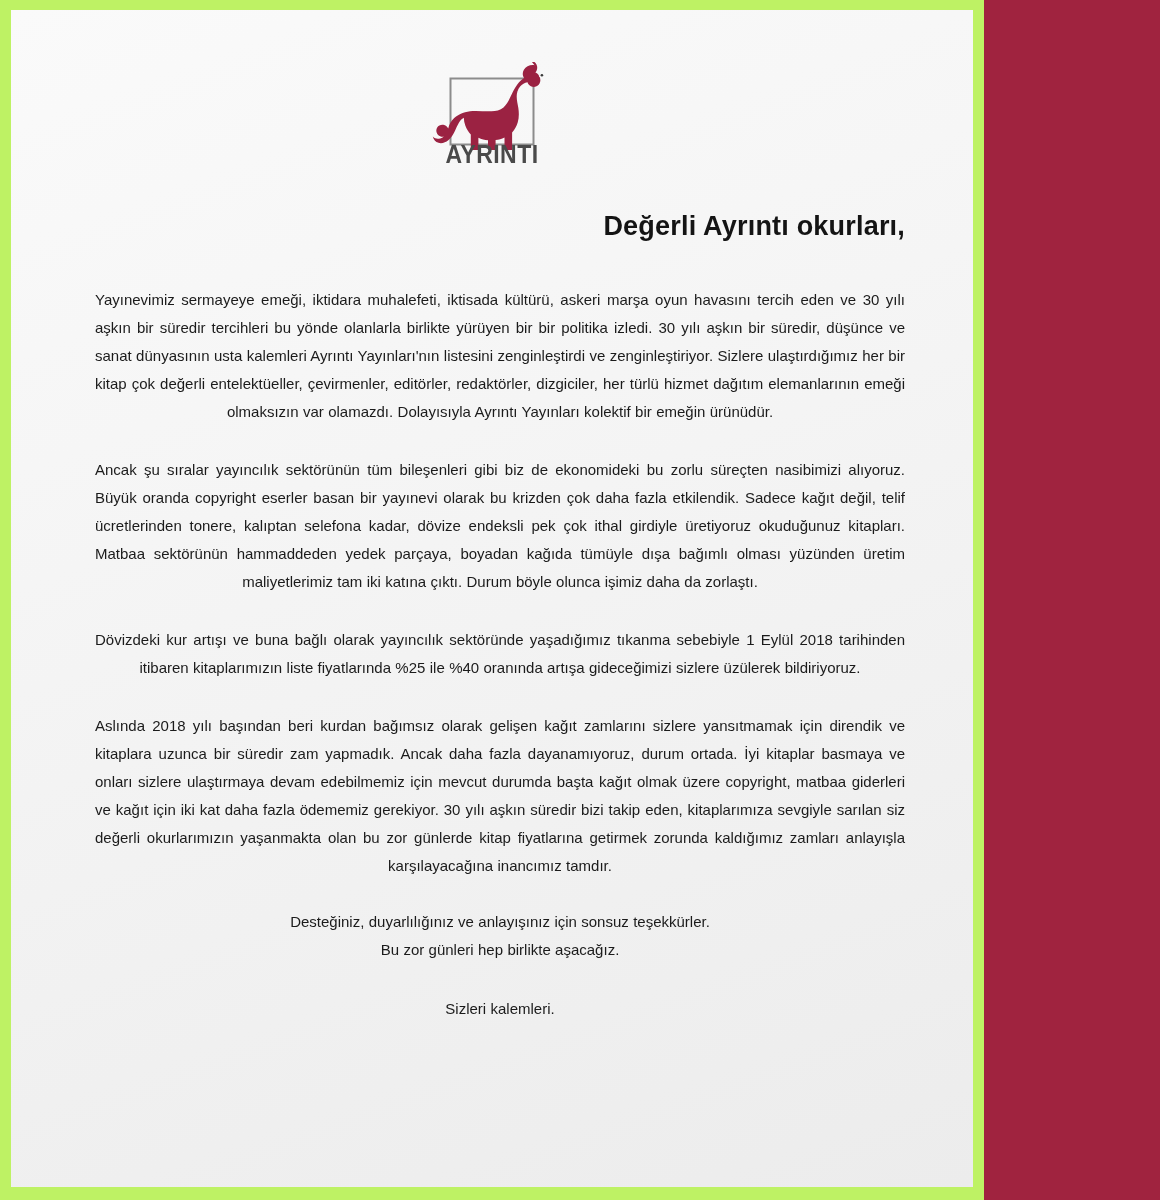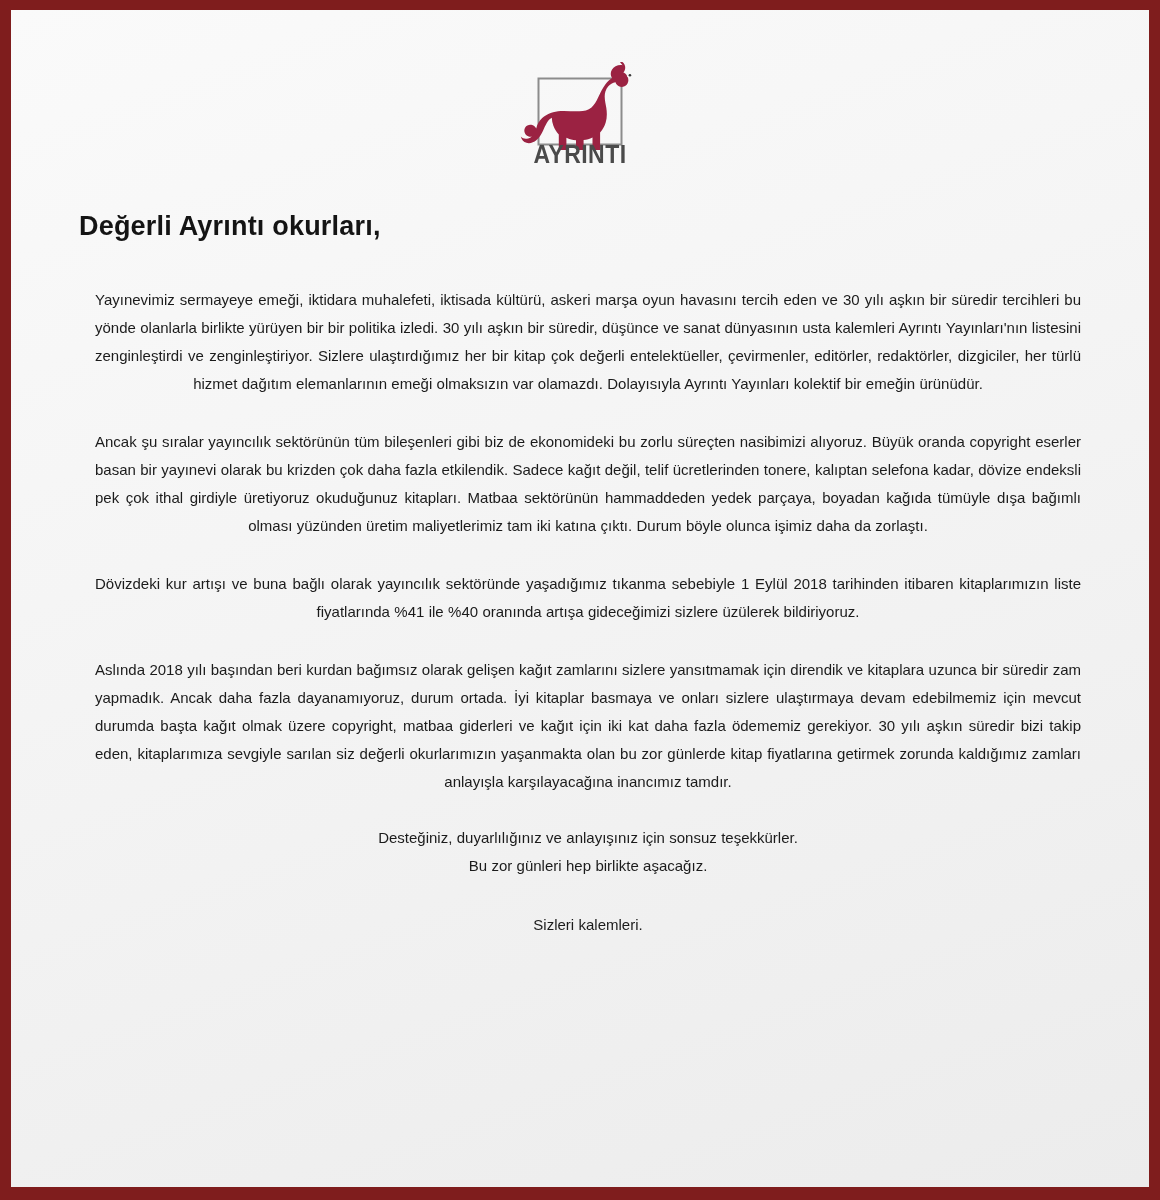--- a/index.html
+++ b/index.html
@@ -11,23 +11,23 @@
     width: 1160px;
     height: 1200px;
     overflow: hidden;
     background: #a0233f;
     font-family: "Liberation Sans", sans-serif;
   }
 
   
   .page-frame {
     box-sizing: border-box;
-    width: 1160px;
+    width: 984px;
     height: 1200px;
-    background: #7f1d1d;
+    background: #bef264;
     padding: 10px 11px 13px 11px;
   }
 
   .sheet {
     box-sizing: border-box;
     width: 100%;
     height: 100%;
     background: #f6f6f6;
     background-image: linear-gradient(160deg, #fafafa 0%, #f5f5f5 38%, #ececec 100%);
     position: relative;
@@ -62,21 +62,21 @@
     line-height: 1;
   }
 
   
   .letter {
     padding: 0 68px;
     color: #1c1c1c;
   }
 
   .letter-title {
-    text-align: left;
+    text-align: right;
     font-weight: 700;
     font-size: 27px;
     letter-spacing: 0.2px;
     margin: 43px 0 0 0;
     color: #141414;
   }
 
   .letter-body {
     margin-top: 44px;
   }
@@ -169,21 +169,21 @@
         <div class="logo-wordmark">AYRINTI</div>
       </div>
     </div>
 
     <div class="letter">
       <h1 class="letter-title">Değerli Ayrıntı okurları,</h1>
 
       <div class="letter-body">
         <p class="para">Yayınevimiz sermayeye emeği, iktidara muhalefeti, iktisada kültürü, askeri marşa oyun havasını tercih eden ve 30 yılı aşkın bir süredir tercihleri bu yönde olanlarla birlikte yürüyen bir bir politika izledi. 30 yılı aşkın bir süredir, düşünce ve sanat dünyasının usta kalemleri Ayrıntı Yayınları'nın listesini zenginleştirdi ve zenginleştiriyor. Sizlere ulaştırdığımız  her bir kitap çok değerli entelektüeller, çevirmenler, editörler, redaktörler, dizgiciler, her türlü hizmet dağıtım elemanlarının emeği olmaksızın var olamazdı. Dolayısıyla Ayrıntı Yayınları kolektif bir emeğin ürünüdür.</p>
         <p class="para">Ancak şu sıralar yayıncılık sektörünün tüm bileşenleri gibi biz de ekonomideki bu zorlu süreçten nasibimizi alıyoruz. Büyük oranda copyright  eserler basan bir yayınevi olarak bu krizden çok daha fazla etkilendik. Sadece kağıt değil, telif ücretlerinden tonere, kalıptan selefona kadar, dövize endeksli pek çok ithal girdiyle üretiyoruz okuduğunuz kitapları. Matbaa sektörünün hammaddeden yedek parçaya, boyadan kağıda  tümüyle dışa bağımlı olması yüzünden üretim maliyetlerimiz tam iki katına çıktı. Durum böyle olunca işimiz daha da zorlaştı.</p>
-        <p class="para">Dövizdeki kur artışı ve buna bağlı olarak yayıncılık sektöründe yaşadığımız  tıkanma  sebebiyle 1 Eylül 2018 tarihinden itibaren  kitaplarımızın liste fiyatlarında %41 ile %40 oranında artışa gideceğimizi sizlere üzülerek bildiriyoruz.</p>
+        <p class="para">Dövizdeki kur artışı ve buna bağlı olarak yayıncılık sektöründe yaşadığımız  tıkanma  sebebiyle 1 Eylül 2018 tarihinden itibaren  kitaplarımızın liste fiyatlarında %25 ile %40 oranında artışa gideceğimizi sizlere üzülerek bildiriyoruz.</p>
         <p class="para tight">Aslında 2018 yılı başından beri kurdan bağımsız olarak gelişen kağıt zamlarını sizlere yansıtmamak için direndik ve kitaplara uzunca bir süredir zam yapmadık. Ancak daha fazla  dayanamıyoruz, durum ortada. İyi kitaplar basmaya ve  onları sizlere ulaştırmaya devam edebilmemiz için mevcut  durumda  başta kağıt olmak üzere copyright, matbaa giderleri ve kağıt için iki kat daha fazla ödememiz gerekiyor. 30 yılı aşkın süredir  bizi takip eden, kitaplarımıza sevgiyle sarılan siz değerli okurlarımızın  yaşanmakta olan bu zor günlerde kitap fiyatlarına getirmek zorunda kaldığımız zamları anlayışla karşılayacağına inancımız tamdır.</p>
 
         <div class="closing-block">
           <p class="para centered">Desteğiniz, duyarlılığınız ve anlayışınız için sonsuz teşekkürler.</p>
           <p class="para centered">Bu zor günleri hep birlikte aşacağız.</p>
         </div>
 
         <div class="sign-off">
           <p class="para centered">Sizleri kalemleri.</p>
         </div>

